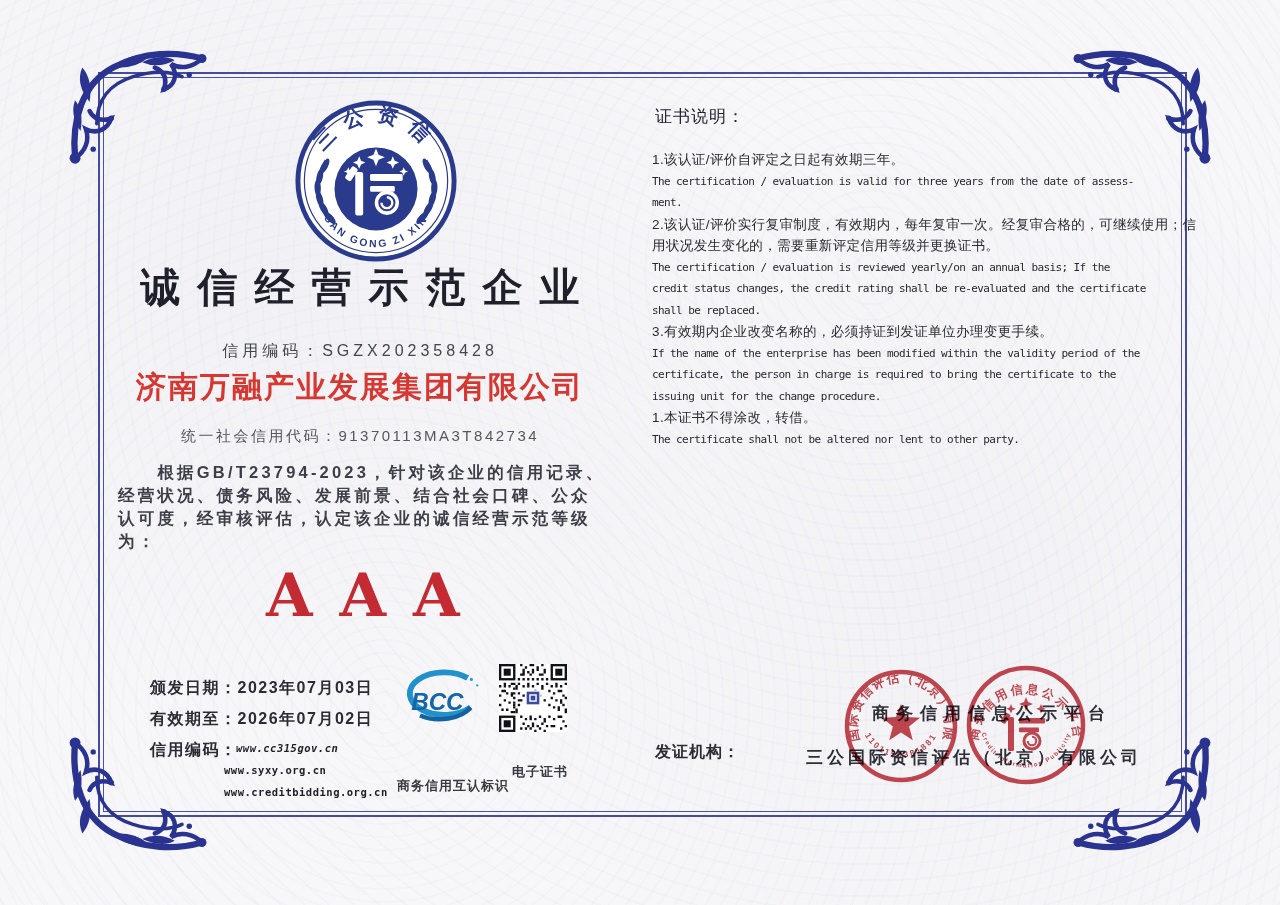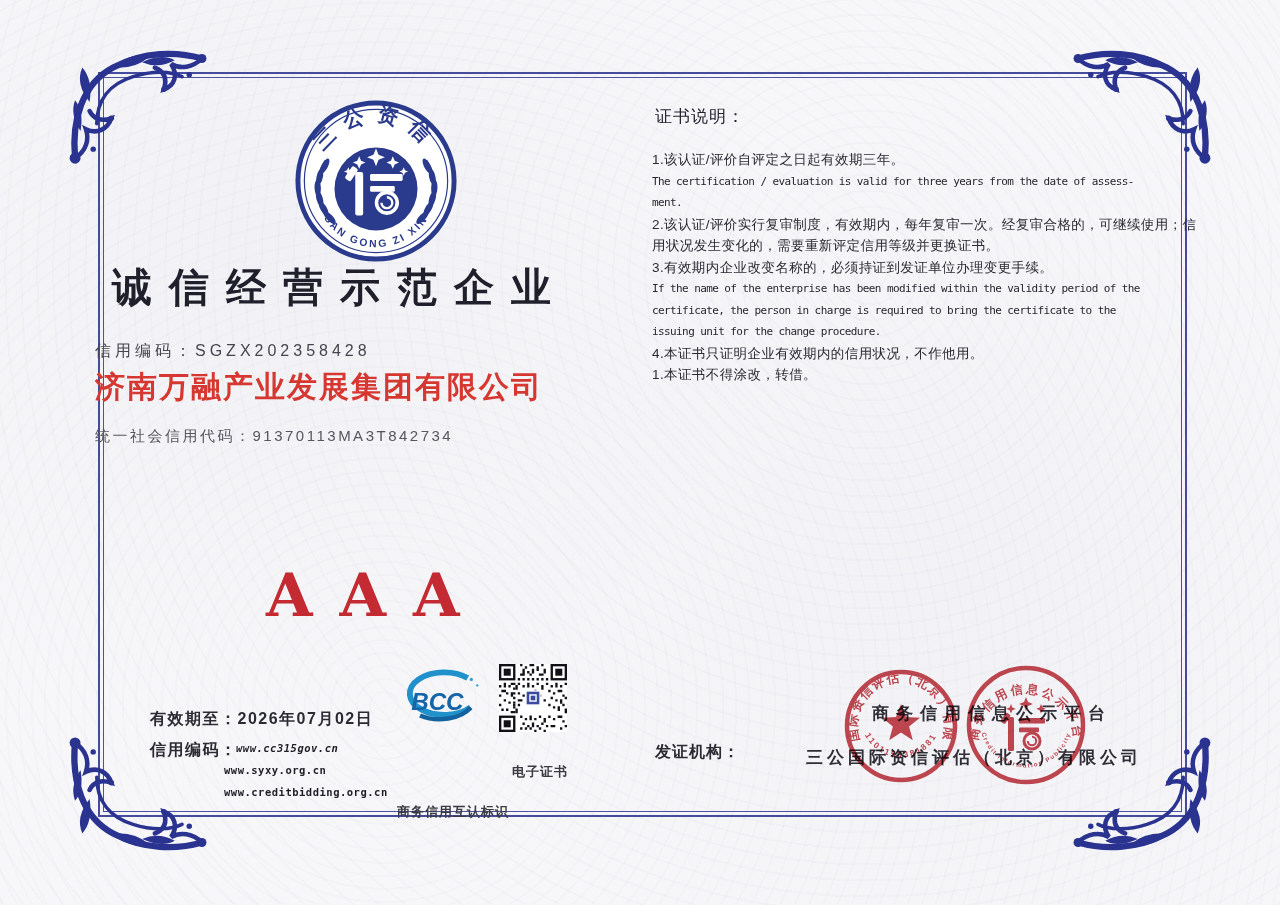--- a/index.html
+++ b/index.html
@@ -19,21 +19,21 @@
     border:2.5px solid #454c9e;}
   .frame::after{content:"";position:absolute;inset:3px;border:1.5px solid #4b52a2;}
   .corner{position:absolute;width:145px;height:145px;}
   .corner svg{width:100%;height:100%;}
   .corner.tl{left:66px;top:44px;}
   .corner.tr{left:1069px;top:44px;transform:scaleX(-1);}
   .corner.bl{left:66px;top:712px;transform:scaleY(-1);}
   .corner.br{left:1069px;top:712px;transform:scale(-1,-1);}
 
   .abs{position:absolute;}
-  .center-col{left:95px;width:530px;text-align:left;}
+  .center-col{left:95px;width:530px;text-align:center;}
 
   .logo{left:292px;top:97px;width:168px;height:168px;}
 
   .title{top:260px;font-family:"DejaVu Serif",serif;font-weight:bold;
     font-size:40px;letter-spacing:17px;color:#20202c;white-space:nowrap;text-indent:17px;}
   .code-line{top:341px;font-size:16px;color:#45454e;letter-spacing:4px;}
   .company{top:367px;font-size:30px;font-weight:800;color:#d63831;letter-spacing:2px;}
   .uscc{top:427px;font-size:15px;color:#56565e;letter-spacing:2.5px;}
   .statement{left:118px;top:461px;font-size:16.5px;font-weight:600;color:#3e3e48;
     letter-spacing:3.2px;line-height:23px;white-space:pre;text-align:justify;}
@@ -161,39 +161,46 @@
   <div class="abs center-col code-line">
     <span>信用编码：</span><span>SGZX202358428</span>
   </div>
 
   <div class="abs center-col company">济南万融产业发展集团有限公司</div>
 
   <div class="abs center-col uscc">
     <span>统一社会信用代码：</span><span>91370113MA3T842734</span>
   </div>
 
+  <div class="abs statement">　　根据GB/T23794-2023，针对该企业的信用记录、
+经营状况、债务风险、发展前景、结合社会口碑、公众
+认可度，经审核评估，认定该企业的诚信经营示范等级
+为：</div>
 
   <div class="abs grade">AAA</div>
 
+  <div class="abs meta-row" style="left:150px;top:678px;">
+    <span>颁发日期：</span><span>2023年07月03日</span>
+  </div>
   <div class="abs meta-row" style="left:150px;top:709px;text-align:center;">
     <span>有效期至：</span><span>2026年07月02日</span>
   </div>
   <div class="abs meta-row" style="left:150px;top:740px;">信用编码：</div>
   <div class="abs urls" style="left:236px;top:742px;font-style:italic;">www.cc315gov.cn</div>
   <div class="abs urls" style="left:224px;top:764px;">www.syxy.org.cn</div>
   <div class="abs urls" style="left:224px;top:786px;">www.creditbidding.org.cn</div>
 
   <svg class="abs" style="left:398px;top:668px;width:88px;height:64px;" viewBox="0 0 120 84">
     <path d="M95 12 A 47 29 0 1 0 99 52" fill="none" stroke="#2191cc" stroke-width="8"></path>
     <path d="M99 52 A 47 29 0 0 1 30 63" fill="none" stroke="#14639f" stroke-width="6"></path>
     <circle cx="100" cy="14" r="2.2" fill="#2aa0d8"></circle>
     <circle cx="108" cy="22" r="1.6" fill="#2aa0d8"></circle>
     <text x="18" y="56" font-family="DejaVu Serif, serif" font-style="italic" font-weight="bold" font-size="33" fill="#1565a8">BCC</text>
   </svg>
-  <div class="abs badge-label" style="left:397px;top:803px;">商务信用互认标识</div>
+  <div class="abs badge-label" style="left:397px;top:777px;">商务信用互认标识</div>
 
   <svg class="abs" style="left:499px;top:664px;width:68px;height:68px;" viewBox="0 0 29 29">
     <rect width="29" height="29" fill="#ffffff"></rect>
     <g fill="#111118">
       <rect x="0" y="0" width="7" height="7"></rect>
         <rect x="22" y="0" width="7" height="7"></rect>
         <rect x="0" y="22" width="7" height="7"></rect>
       <path d="M8 6h1v1h-1z M10 6h1v1h-1z M12 6h1v1h-1z M14 6h1v1h-1z M16 6h1v1h-1z M18 6h1v1h-1z M20 6h1v1h-1z M6 8h1v1h-1z M6 10h1v1h-1z M6 12h1v1h-1z M6 14h1v1h-1z M6 16h1v1h-1z M6 18h1v1h-1z M6 20h1v1h-1z"></path>
       <path d="M9 0h1v1h-1z M11 1h1v1h-1z M13 0h2v1h-2z M10 2h1v2h-1z M12 3h1v1h-1z M14 2h1v2h-1z M9 4h2v1h-2z M13 4h1v1h-1z M16 1h1v2h-1z M18 0h1v1h-1z M19 2h1v2h-1z M17 4h2v1h-2z M0 9h1v1h-1z M2 8h1v2h-1z M4 9h1v1h-1z M5 8h1v1h-1z M7 9h1v2h-1z M8 8h1v1h-1z M1 11h2v1h-2z M3 12h1v1h-1z M0 13h1v1h-1z M5 12h1v2h-1z M8 12h1v1h-1z M2 15h1v1h-1z M4 16h1v1h-1z M0 17h1v1h-1z M6 17h1v1h-1z M8 15h1v1h-1z M1 19h1v1h-1z M3 19h1v1h-1z M5 20h1v1h-1z M7 19h1v2h-1z M10 9h1v1h-1z M12 8h1v2h-1z M14 9h1v1h-1z M16 8h1v1h-1z M18 9h1v2h-1z M20 8h1v1h-1z M22 9h1v1h-1z M24 8h1v2h-1z M26 9h1v1h-1z M28 8h1v1h-1z M21 11h1v1h-1z M23 12h1v1h-1z M25 11h2v1h-2z M27 13h1v1h-1z M22 14h1v1h-1z M24 15h1v1h-1z M26 15h1v2h-1z M28 14h1v1h-1z M21 17h1v1h-1z M23 18h1v1h-1z M25 18h1v2h-1z M27 17h1v1h-1z M28 19h1v2h-1z M9 22h1v1h-1z M11 23h1v1h-1z M13 22h1v2h-1z M15 23h1v1h-1z M17 22h1v1h-1z M19 23h1v2h-1z M21 22h1v1h-1z M23 23h1v1h-1z M25 22h2v1h-2z M27 24h1v1h-1z M10 25h1v1h-1z M12 26h1v1h-1z M14 25h1v2h-1z M16 26h1v1h-1z M18 25h1v1h-1z M20 26h1v1h-1z M22 26h2v1h-2z M26 27h1v1h-1z M9 27h1v1h-1z M28 26h1v1h-1z M8 17h1v1h-1z M9 15h1v1h-1z M10 13h1v1h-1z M15 11h1v1h-1z M17 13h1v1h-1z M19 15h1v1h-1z M11 27h1v1h-1z M13 27h1v1h-1z M15 28h1v1h-1z M17 27h1v1h-1z M19 28h1v1h-1z"></path>
     </g>
@@ -212,26 +219,29 @@
   </svg>
   <div class="abs badge-label" style="left:512px;top:763px;">电子证书</div>
 
   <div class="abs notes-heading">证书说明：</div>
   <div class="abs notes">
     <div class="zh">1.该认证/评价自评定之日起有效期三年。</div>
     <div class="en">The certification / evaluation is valid for three years from the date of assess-
 ment.</div>
     <div class="zh">2.该认证/评价实行复审制度，有效期内，每年复审一次。经复审合格的，可继续使用；信
 用状况发生变化的，需要重新评定信用等级并更换证书。</div>
+    <div class="en">The certification / evaluation is reviewed yearly/on an annual basis; If the
+credit status changes, the credit rating shall be re-evaluated and the certificate
+shall be replaced.</div>
     <div class="zh">3.有效期内企业改变名称的，必须持证到发证单位办理变更手续。</div>
     <div class="en">If the name of the enterprise has been modified within the validity period of the
 certificate, the person in charge is required to bring the certificate to the
 issuing unit for the change procedure.</div>
-    <div class="zh">4.本证书只证明企业有效期内的信用状况，不作他用。</div>
     <div class="zh">1.本证书不得涂改，转借。</div>
+    <div class="en">The certificate shall not be altered nor lent to other party.</div>
   </div>
 
   <div class="abs issuer-label">发证机构：</div>
   <div class="abs platform-line">商务信用信息公示平台</div>
   <div class="abs issuer-line">三公国际资信评估（北京）有限公司</div>
 
   <svg class="abs stamp stamp1" viewBox="0 0 130 130">
     <defs>
       <path id="st1-ring" d="M 25.4 84 A 44 44 0 1 1 104.6 84"></path>
       <path id="st1-bottom" d="M 29 74 A 40 40 0 0 0 101 74"></path>

